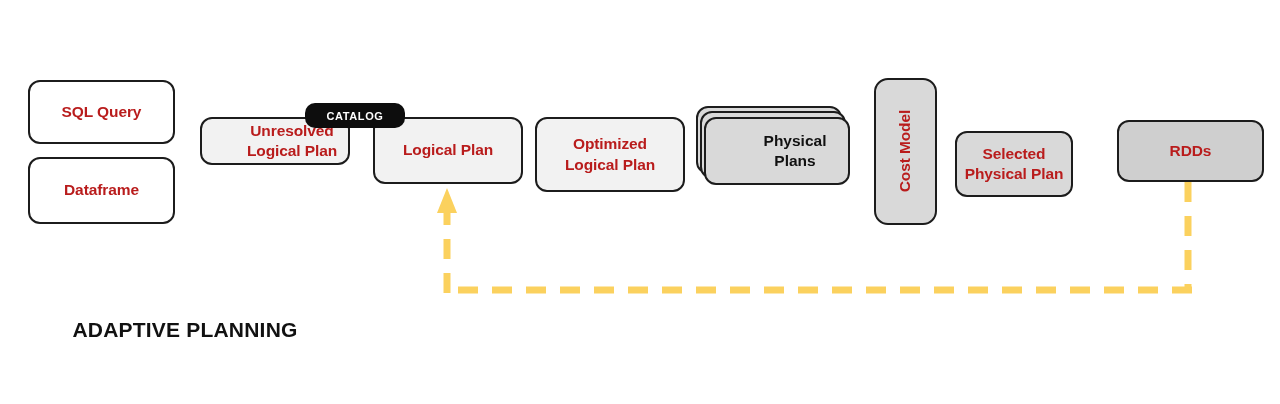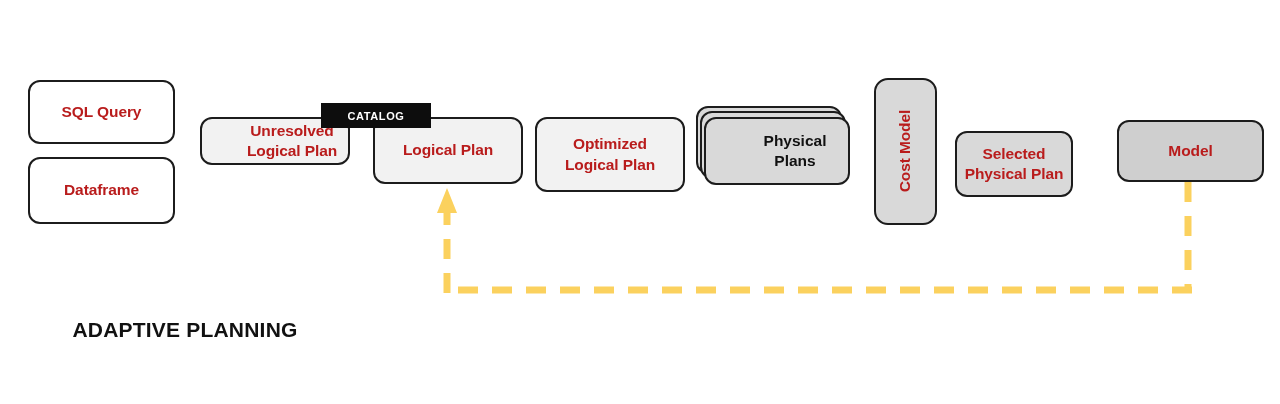--- a/index.html
+++ b/index.html
@@ -86,31 +86,32 @@
     transform: rotate(-90deg);
     white-space: nowrap;
   }
 
   #selected-node     { left: 955px;  top: 117px; width: 118px; height: 66px; margin-top: 14px; }
   #rdds-node         { left: 1117px; top: 120px; width: 147px; height: 62px; }
 
   
   #catalog-badge {
     position: absolute;
-    left: 321px; top: 103px;
-    width: 110px; height: 25px;
+    left: 305px; top: 103px;
+    width: 100px; height: 25px;
     background: #0d0d0d;
     color: #ffffff;
     display: flex;
     align-items: center;
     justify-content: center;
     font-weight: bold;
     font-size: 11px;
     letter-spacing: 0.6px;
     z-index: 5;
+    border-radius: 10px;
   }
 
   
   #adaptive-path {
     position: absolute;
     left: 0; top: 0; width: 1280px; height: 404px;
     pointer-events: none;
   }
 
   #adaptive-planning-label {
@@ -164,21 +165,21 @@
   <div class="node gray" id="cost-model-node">
     <span class="node-label">Cost Model</span>
   </div>
 
   <div class="node gray" id="selected-node">
     <span class="node-label">Selected
 Physical Plan</span>
   </div>
 
   <div class="node gray2" id="rdds-node">
-    <span class="node-label">Model</span>
+    <span class="node-label">RDDs</span>
   </div>
 
   <div id="catalog-badge">
     <span>CATALOG</span>
   </div>
 
   <svg id="adaptive-path" viewBox="0 0 1280 404">
 
     <line x1="1188" y1="182" x2="1188" y2="291" stroke="#fbd15e" stroke-width="7" stroke-dasharray="20 14" stroke-linecap="butt"></line>
 

